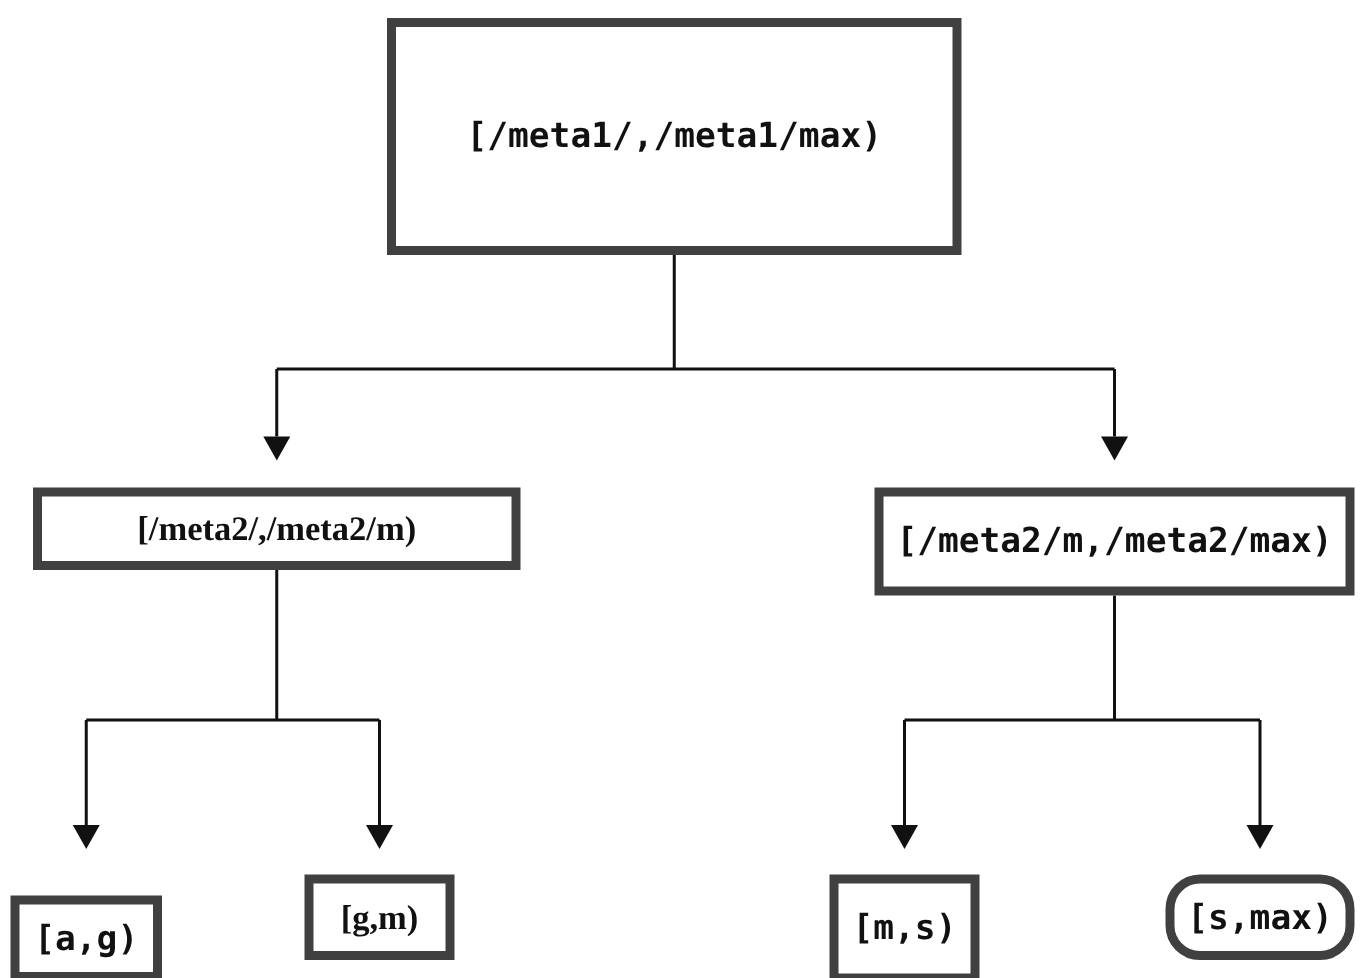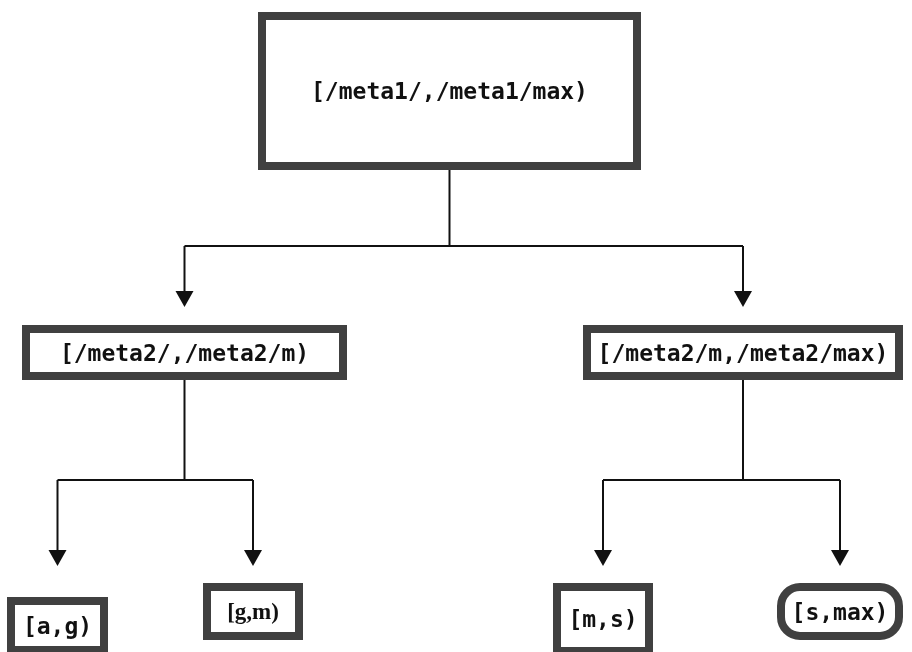--- a/index.html
+++ b/index.html
@@ -19,34 +19,34 @@
     position: absolute;
     left: 0;
     top: 0;
     width: 912px;
     height: 652px;
     pointer-events: none;
   }
   .node {
     position: absolute;
     box-sizing: border-box;
-    border: 8px solid #404040;
+    border: 6px solid #404040;
     background: #ffffff;
     display: flex;
     align-items: center;
     justify-content: center;
     font-family: "DejaVu Sans Mono", "Liberation Mono", monospace;
     font-weight: bold;
     font-size: 23px;
     color: #111111;
     white-space: nowrap;
   }
   .node-root   { left: 258px; top: 12px;  width: 383px; height: 158px; }
-  .node-l2a    { left: 22px;  top: 325px; width: 325px; height: 55px; }
-  .node-l2b    { left: 583px; top: 325px; width: 320px; height: 55px; align-items: center; }
+  .node-l2a    { left: 22px;  top: 325px; width: 325px; height: 55px; font-family: Liberation Serif, serif; }
+  .node-l2b    { left: 583px; top: 325px; width: 320px; height: 72px; align-items: center; }
   .node-leaf0  { left: 7px;   top: 583px; width: 101px; height: 57px; margin-top: 14px; }
   .node-leaf1  { left: 203px; top: 583px; width: 100px; height: 57px; font-family: Liberation Serif, serif; }
   .node-leaf2  { left: 553px; top: 583px; width: 100px; height: 72px; justify-content: center; }
   .node-leaf3  { left: 777px; top: 583px; width: 126px; height: 57px; border-radius: 23px; }
   .edge {
     stroke: #111111;
     stroke-width: 2;
     fill: none;
   }
   .arrowhead {

